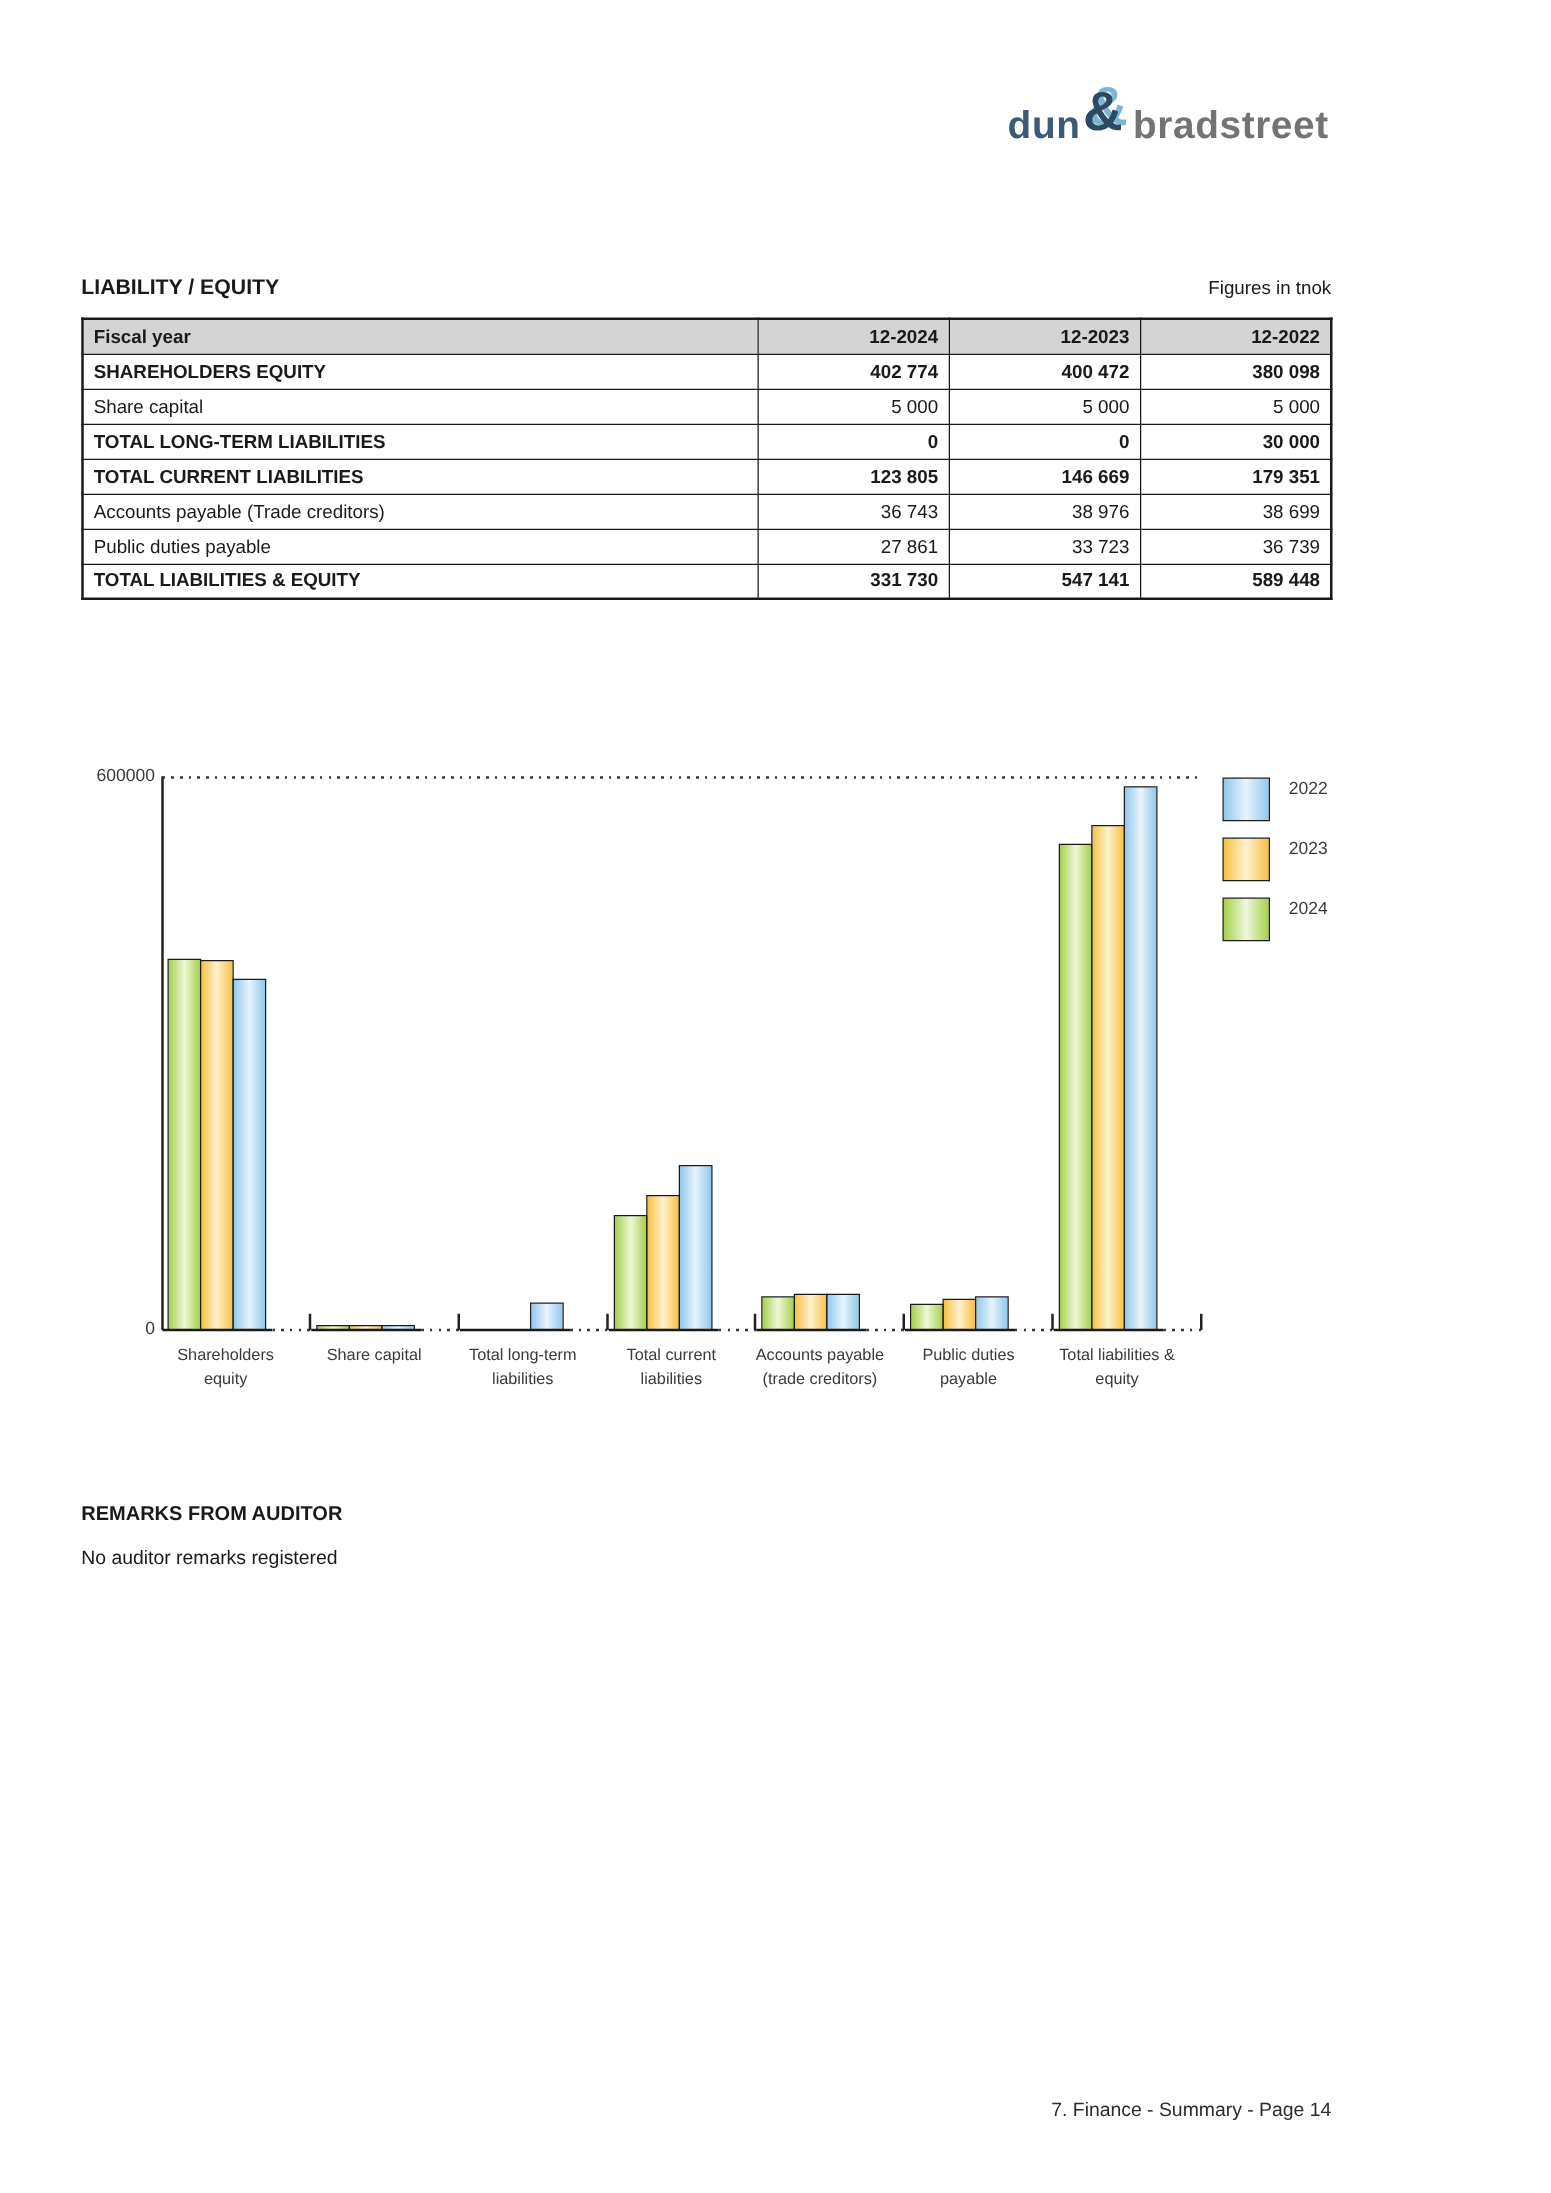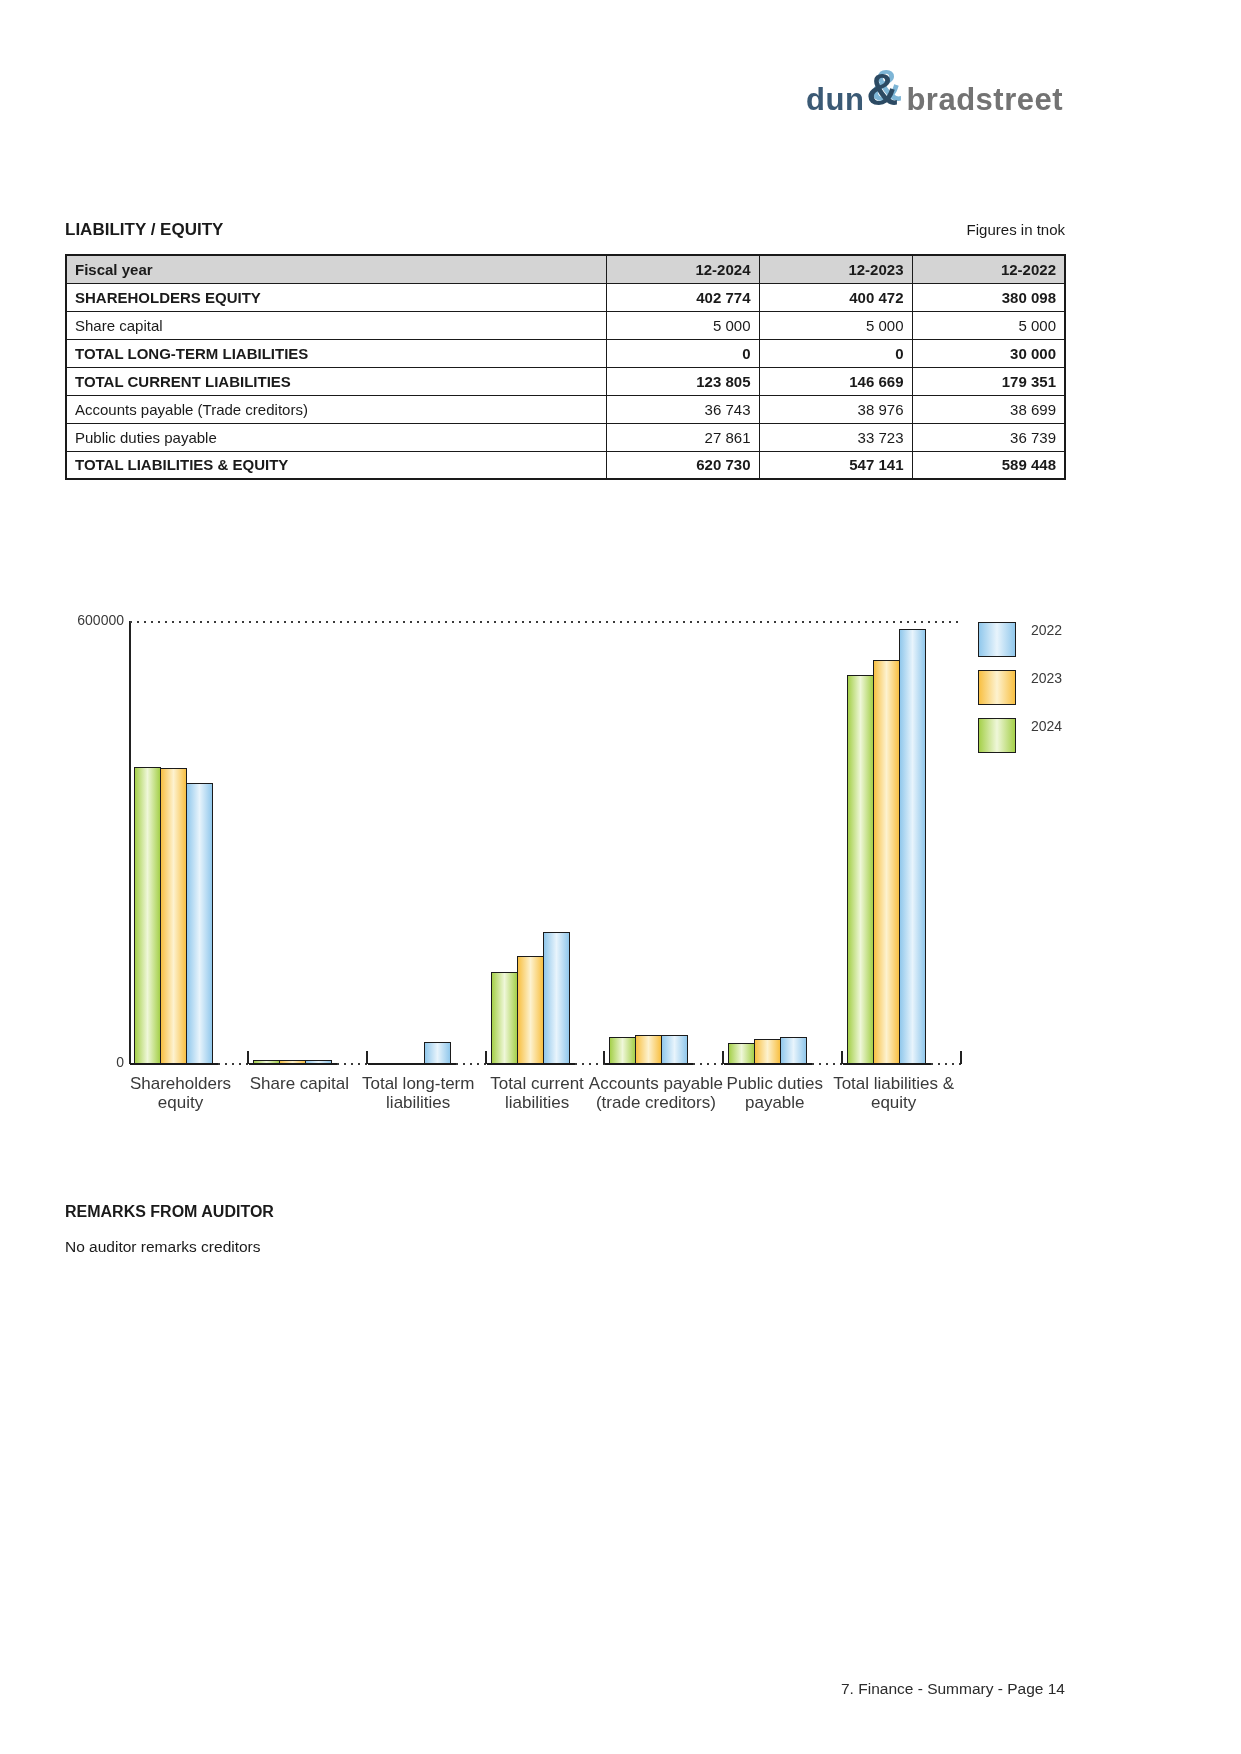--- a/index.html
+++ b/index.html
@@ -43,21 +43,21 @@
   .chart-group { position:absolute; bottom:0; height:100%; }
   .base-solid { position:absolute; bottom:-1px; left:0; width:88px; height:2px; background:#1a1a1a; }
   .base-dot { position:absolute; bottom:-1px; left:88px; right:0; height:2px;
               background:repeating-linear-gradient(90deg,#3a3a3a 0 2px,transparent 2px 7px); }
   .group-tick { position:absolute; bottom:0; right:0; width:2px; height:13px; background:#222; }
   .bar-cluster { position:absolute; bottom:0; left:4px; display:flex; align-items:flex-end; }
   .bar { width:27px; border:1px solid #1b1b1b; }
   .bar + .bar { margin-left:-1px; }
   .bar-zero { border:none !important; background:none !important; }
   .cat-label { position:absolute; top:453px; left:-20px; width:141px; text-align:center;
-               font-size:17px; line-height:19px; color:#3a3a3a; white-space:pre-line; }
+               font-size:13px; line-height:19px; color:#3a3a3a; white-space:pre-line; }
 
   
   .legend { position:absolute; left:978px; top:622px; }
   .legend-item { display:flex; align-items:flex-start; margin-bottom:13px; }
   .legend-swatch { width:38px; height:35px; border:1px solid #1b1b1b; }
   .legend-label { margin-left:15px; font-size:14px; color:#3a3a3a; }
 
   
   .remarks { position:absolute; left:65px; top:1203px; }
   .remarks-title { font-size:16px; font-weight:bold; margin-bottom:17px; }
@@ -132,21 +132,21 @@
           <td class="num">38 699</td>
         </tr>
         <tr>
           <td class="lbl">Public duties payable</td>
           <td class="num">27 861</td>
           <td class="num">33 723</td>
           <td class="num">36 739</td>
         </tr>
         <tr class="bold">
           <td class="lbl">TOTAL LIABILITIES &amp; EQUITY</td>
-          <td class="num">620 730</td>
+          <td class="num">331 730</td>
           <td class="num">547 141</td>
           <td class="num">589 448</td>
         </tr>
       </tbody>
   </table>
 
   <div class="chart">
     <div class="y-max">600000</div>
     <div class="y-zero">0</div>
     <div class="y-axis"></div>
@@ -247,18 +247,18 @@
         </div>
         <div class="legend-item">
           <div class="legend-swatch" style="background: linear-gradient(90deg, rgb(165, 208, 74) 0%, rgb(239, 247, 217) 50%, rgb(165, 208, 74) 100%);"></div>
           <div class="legend-label">2024</div>
         </div>
       </div>
   </div>
 
   <div class="remarks">
     <div class="remarks-title">REMARKS FROM AUDITOR</div>
-    <div class="remarks-body">No auditor remarks creditors</div>
+    <div class="remarks-body">No auditor remarks registered</div>
   </div>
 
   <div class="footer">7. Finance - Summary - Page 14</div>
 
 </div>
 
 </body></html>

